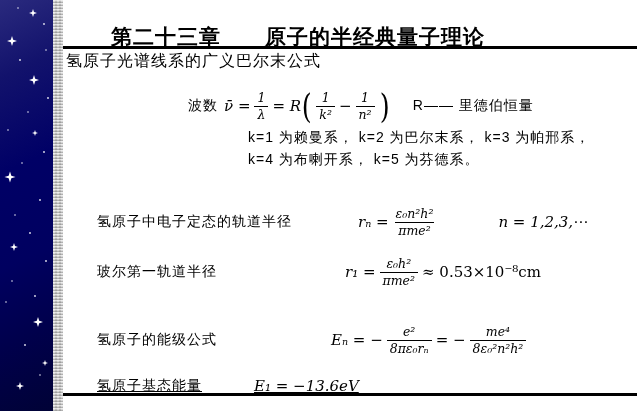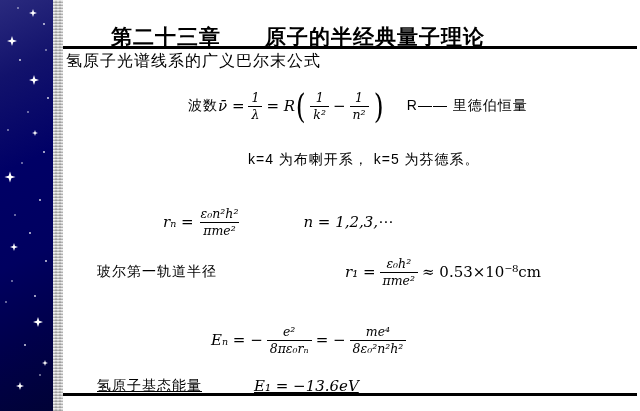--- a/index.html
+++ b/index.html
@@ -49,21 +49,21 @@
   .orbit-row{left:97px;top:201px;height:42px;}
   .bohr-row{left:97px;top:251px;height:42px;}
   .energy-row{left:97px;top:316px;height:48px;}
   .ground-row{left:97px;top:376px;height:20px;text-decoration:underline;}
   .gap-note{margin-left:23px;}
   .gap-orbit{margin-left:66px;}
   .gap-range{margin-left:58px;}
   .gap-bohr{margin-left:128px;}
   .gap-energy{margin-left:114px;}
   .gap-ground{margin-left:52px;}
-  .mr6{margin-right:0;}
+  .mr6{margin-right:6px;}
 </style>
 </head>
 <body>
 
 <div class="slide">
 
   <div class="sidebar">
     <svg width="53" height="411" viewBox="0 0 53 411">
       <g fill="#ffffff">
         <path transform="translate(33,13) scale(0.8)" d="M0,-5 L1.2,-1.2 L5,0 L1.2,1.2 L0,5 L-1.2,1.2 L-5,0 L-1.2,-1.2 Z"></path>
@@ -119,42 +119,45 @@
     </span>
     <span class="math">−</span>
     <span class="frac">
       <span class="num">1</span>
       <span class="den">n²</span>
     </span>
     <span class="paren">)</span>
     <span class="cn gap-note">R—— 里德伯恒量</span>
   </div>
 
+  <div class="row series-line1 cn">k=1 为赖曼系， k=2 为巴尔末系， k=3 为帕邢系，</div>
   <div class="row series-line2 cn">k=4 为布喇开系， k=5 为芬德系。</div>
 
   <div class="row orbit-row">
+    <span class="cn">氢原子中电子定态的轨道半径</span>
     <span class="math gap-orbit">rₙ =</span>
     <span class="frac">
       <span class="num">ε₀n²h²</span>
       <span class="den">πme²</span>
     </span>
     <span class="math gap-range">n = 1,2,3,⋯</span>
   </div>
 
   <div class="row bohr-row">
     <span class="cn">玻尔第一轨道半径</span>
     <span class="math gap-bohr">r₁ =</span>
     <span class="frac">
       <span class="num">ε₀h²</span>
       <span class="den">πme²</span>
     </span>
     <span class="math upright">≈ 0.53×10⁻⁸cm</span>
   </div>
 
   <div class="row energy-row">
+    <span class="cn">氢原子的能级公式</span>
     <span class="math gap-energy">Eₙ = −</span>
     <span class="frac">
       <span class="num">e²</span>
       <span class="den">8πε₀rₙ</span>
     </span>
     <span class="math">= −</span>
     <span class="frac">
       <span class="num">me⁴</span>
       <span class="den">8ε₀²n²h²</span>
     </span>

